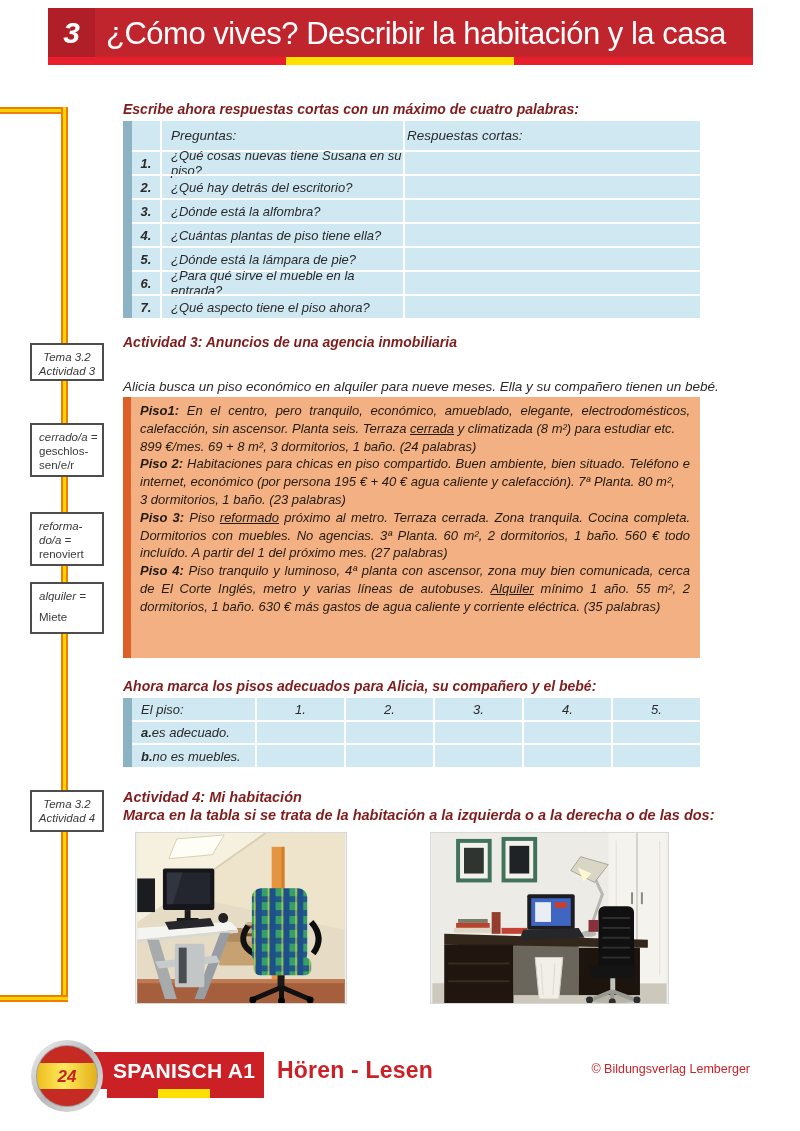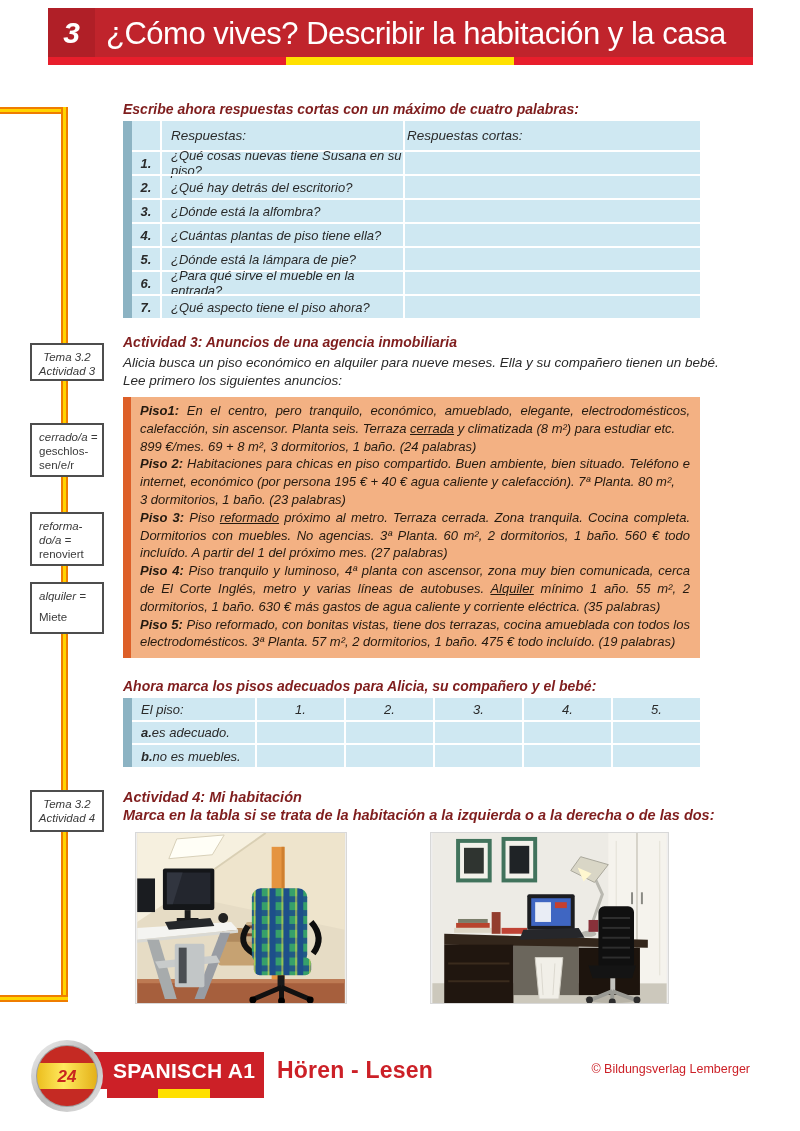--- a/index.html
+++ b/index.html
@@ -32,21 +32,21 @@
   
   .note { position:absolute; left:30px; width:74px; background:#fff; border:2px solid #4d4d4d;
     z-index:2; font-size:11.5px; line-height:14px; color:#3a3a3a; padding:5px 4px 4px 7px; }
   .note.center { text-align:center; padding:5px 2px; }
   .note span { display:block; }
   .it { font-style:italic; }
   .gap { margin-top:7px; }
 
   
   .h-bold { position:absolute; font-size:14px; font-weight:bold; font-style:italic; color:#7f1d1d; white-space:nowrap; }
-  .body-it { position:absolute; font-size:13.5px; font-style:italic; color:#2a2a2a; white-space:nowrap; }
+  .body-it { position:absolute; font-size:13.5px; font-style:italic; color:#2a2a2a; white-space:nowrap;margin-top:24px; }
 
   
   .btable { position:absolute; display:flex; background:#cfe8f2; }
   .btable .strip { width:9px; background:#8cb3c3; flex:none; }
   .btable .rows { flex:1; display:flex; flex-direction:column; }
   .trow { display:flex; align-items:center; border-top:2px solid #fff;
     font-style:italic; font-size:13px; color:#2a2a2a; }
   .trow.first { border-top:none; }
   .cell { border-left:2px solid #fff; height:100%; display:flex; align-items:center; }
   .cell:first-child { border-left:none; }
@@ -134,21 +134,21 @@
     <span class="it">Actividad 4</span>
   </div>
 
   <div class="h-bold" style="left:123px; top:101px;">Escribe ahora respuestas cortas con un máximo de cuatro palabras:</div>
 
   <div class="btable t1">
     <div class="strip"></div>
     <div class="rows">
       <div class="trow first">
         <div class="cell c-num"></div>
-        <div class="cell c-q">Respuestas:</div>
+        <div class="cell c-q">Preguntas:</div>
         <div class="cell c-a">Respuestas cortas:</div>
       </div>
       <div class="trow">
         <div class="cell c-num">1.</div>
         <div class="cell c-q">¿Qué cosas nuevas tiene Susana en su piso?</div>
         <div class="cell c-a"></div>
       </div>
       <div class="trow">
         <div class="cell c-num">2.</div>
         <div class="cell c-q">¿Qué hay detrás del escritorio?</div>
@@ -186,21 +186,20 @@
   <div class="body-it" style="left:123px; top:355px;">Alicia busca un piso económico en alquiler para nueve meses. Ella y su compañero tienen un bebé.</div>
   <div class="body-it" style="left:123px; top:373px;">Lee primero los siguientes anuncios:</div>
 
   <div class="adbox">
     <div class="ostrip"></div>
     <div class="ads">
       <p class="ad"><span class="seg-b">Piso1:</span><span class=""> En el centro, pero tranquilo, económico, amueblado, elegante, electrodomésticos, calefacción, sin ascensor. Planta seis. Terraza </span><span class=" seg-u">cerrada</span><span class=""> y climatizada (8 m²) para estudiar etc.</span><br><span class="">899 €/mes. 69 + 8 m², 3 dormitorios, 1 baño. (24 palabras)</span></p>
       <p class="ad"><span class="seg-b">Piso 2:</span><span class=""> Habitaciones para chicas en piso compartido. Buen ambiente, bien situado. Teléfono e internet, económico (por persona 195 € + 40 € agua caliente y calefacción). 7ª Planta. 80 m²,</span><br><span class="">3 dormitorios, 1 baño. (23 palabras)</span></p>
       <p class="ad"><span class="seg-b">Piso 3:</span><span class=""> Piso </span><span class=" seg-u">reformado</span><span class=""> próximo al metro. Terraza cerrada. Zona tranquila. Cocina completa. Dormitorios con muebles. No agencias. 3ª Planta. 60 m², 2 dormitorios, 1 baño. 560 € todo incluído. A partir del 1 del próximo mes. (27 palabras)</span></p>
       <p class="ad"><span class="seg-b">Piso 4:</span><span class=""> Piso tranquilo y luminoso, 4ª planta con ascensor, zona muy bien comunicada, cerca de El Corte Inglés, metro y varias líneas de autobuses. </span><span class=" seg-u">Alquiler</span><span class=""> mínimo 1 año. 55 m², 2 dormitorios, 1 baño. 630 € más gastos de agua caliente y corriente eléctrica. (35 palabras)</span></p>
-      <p class="ad"><span class="seg-b">Piso 5:</span><span class=""> Piso reformado, con bonitas vistas, tiene dos terrazas, cocina amueblada con todos los electrodomésticos. 3ª Planta. 57 m², 2 dormitorios, 1 baño. 475 € todo incluído. (19 palabras)</span></p>
     </div>
   </div>
 
   <div class="h-bold" style="left:123px; top:678px;">Ahora marca los pisos adecuados para Alicia, su compañero y el bebé:</div>
 
   <div class="btable t2">
     <div class="strip"></div>
     <div class="rows">
       <div class="trow first">
         <div class="cell c-label">El piso:</div>

